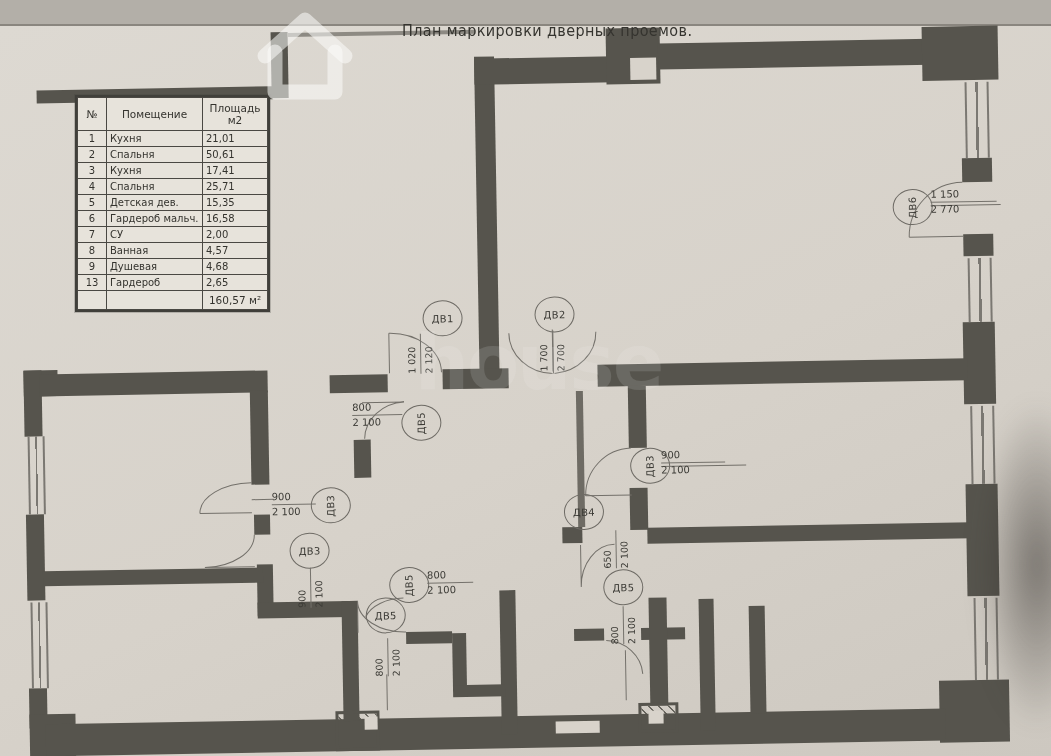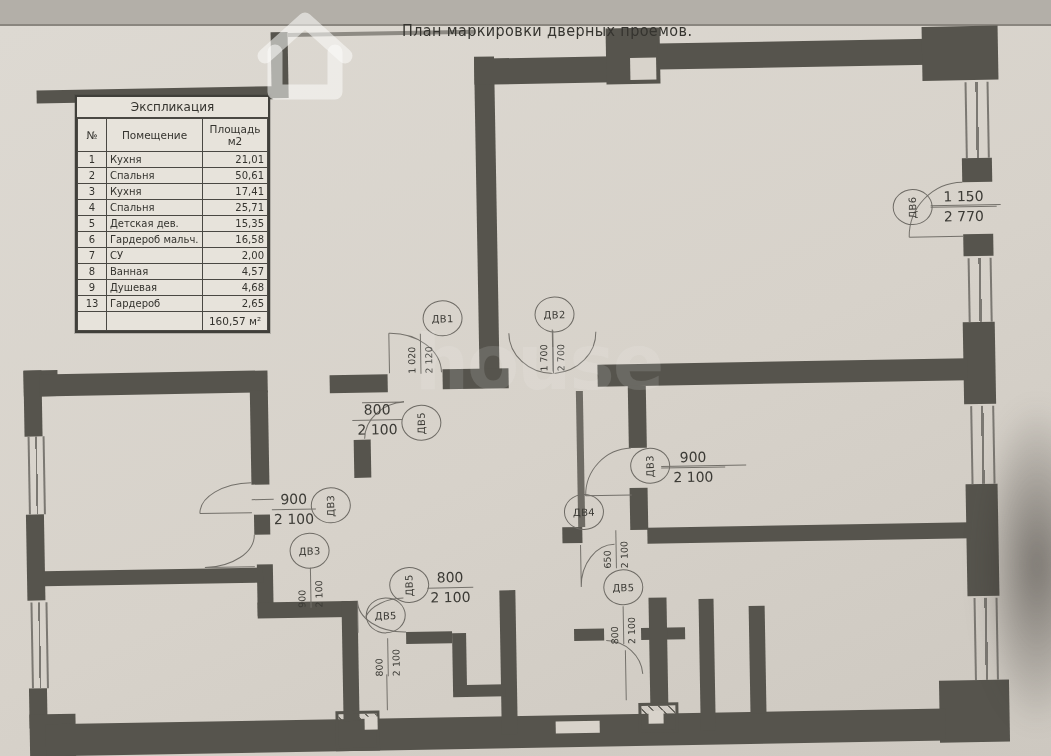--- a/index.html
+++ b/index.html
@@ -23,37 +23,37 @@
         background:repeating-linear-gradient(45deg,rgba(86,84,77,.85) 0 1.5px,transparent 1.5px 7px);}
   .duct .hole{position:absolute;}
   svg.overlay{position:absolute;left:0;top:0;pointer-events:none;}
   .door-c{position:absolute;width:40px;height:36px;border:1.2px solid #6e6b65;border-radius:50%;
           display:flex;align-items:center;justify-content:center;color:#3c3b36;font-size:10px;
           letter-spacing:.3px;box-sizing:border-box;}
   .door-c.rot span{transform:rotate(-90deg);display:block;}
   .vdims{position:absolute;display:flex;gap:3px;color:#3c3b36;font-size:9.5px;}
   .vdims span{writing-mode:vertical-rl;transform:rotate(180deg);line-height:1;}
   .vdims i{width:1px;background:#75726c;display:block;}
-  .hdims{position:absolute;color:#3c3b36;font-size:14px;line-height:1.2;text-align:center;}
+  .hdims{position:absolute;color:#3c3b36;font-size:10px;line-height:1.2;text-align:left;}
   .hdims .ln{display:block;border-top:1px solid #75726c;height:0;margin:1px 0;}
   .title{position:absolute;left:402px;top:22px;color:#35342f;font-size:15px;
          letter-spacing:.4px;transform:scaleX(.96);transform-origin:left;}
   .wm-text{position:absolute;left:380px;top:0px;font-size:84px;font-weight:bold;
            color:rgba(252,252,250,.55);letter-spacing:-3px;line-height:1.1;}
   .wm-echo{position:absolute;left:415px;top:318px;font-size:76px;font-weight:bold;
            color:rgba(250,250,248,.13);letter-spacing:-2px;}
   .wm-house{position:absolute;left:250px;top:0px;}
   .expl{position:absolute;left:75px;top:95px;width:191px;background:#e7e3db;
         border:2px solid #403f3a;color:#34332e;box-shadow:0 0 0 1px rgba(64,63,58,.25);}
   .expl table{border-collapse:collapse;width:100%;table-layout:fixed;}
   .expl .cap{font-size:12px;text-align:center;padding:3px 0;border-bottom:1px solid #4a4843;}
   .expl th{font-size:10.5px;font-weight:normal;border:1px solid #4a4843;padding:4px 1px;}
   .expl td{font-size:10px;border:1px solid #4a4843;padding:1.5px 3px;height:12px;overflow:hidden;white-space:nowrap;}
   .expl td.idx{text-align:center;width:26px;}
-  .expl td.num{text-align:right;width:62px;}
+  .expl td.num{text-align:left;width:62px;}
   .expl .tot td{border-top:1.5px solid #403f3a;font-size:10.5px;text-align:center;height:15px;}
 </style>
 </head>
 <body>
 
 <div class="stage">
   <div class="edge-top"></div>
   <div class="paper"></div>
 
   <div class="plan">
@@ -226,21 +226,20 @@
     <div class="vdims" style="left:606px;top:608px;height:38px">
       <span>800</span>
         <i></i>
         <span>2 100</span>
     </div>
   </div>
 
   <div class="title">План маркировки дверных проемов.</div>
 
   <div class="expl">
-    <div class="cap">Экспликация</div>
     <table>
       <thead>
         <tr>
           <th style="width:26px">№</th>
           <th>Помещение</th>
           <th style="width:62px">Площадь м2</th>
         </tr>
       </thead>
       <tbody>
           <tr>

